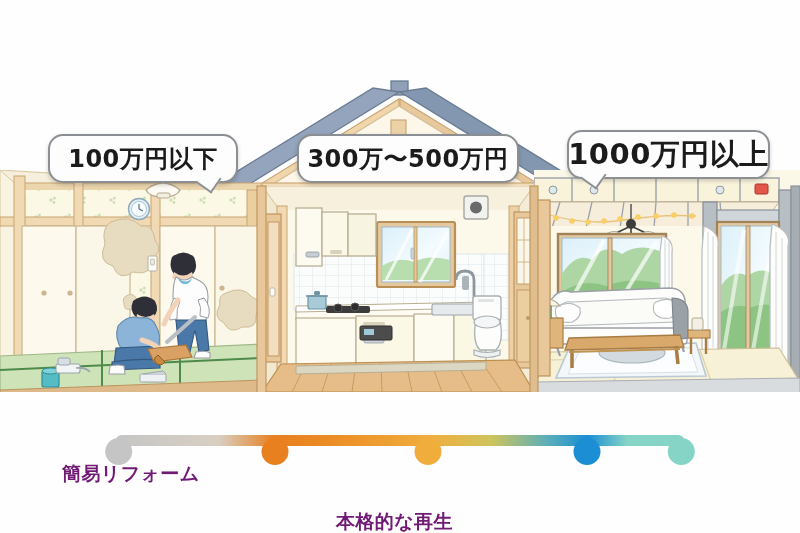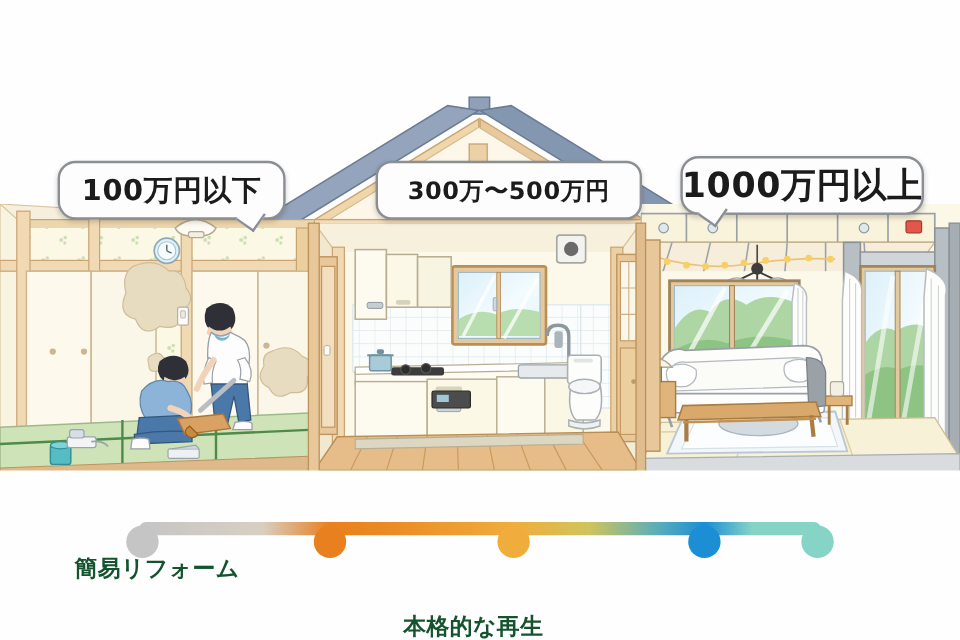--- a/index.html
+++ b/index.html
@@ -35,38 +35,38 @@
   .bubble::after{
     content:"";position:absolute;width:16px;height:16px;
     background:#fdfdfd;
     border-right:2.2px solid #8b8f93;
     border-bottom:2.2px solid #8b8f93;
     transform:rotate(35deg);
     bottom:-9px;
   }
   #bubble-1{left:48px;top:134px;width:186px;height:45px;font-size:24px;}
   #bubble-1::after{right:18px;}
-  #bubble-2{left:313px;top:134px;width:218px;height:45px;font-size:20px;border-radius:13px;}
+  #bubble-2{left:297px;top:134px;width:218px;height:45px;font-size:24px;}
   #bubble-2::after{left:50%;margin-left:-8px;bottom:-9px;opacity:0;}
   #bubble-3{left:567px;top:130px;width:199px;height:45px;font-size:29px;}
   #bubble-3::after{left:16px;}
 
   
   .scale-wrap{position:absolute;left:0;top:424px;width:800px;height:40px;z-index:15;}
   .scale-track{
     position:absolute;left:116px;top:11px;width:568px;height:11px;border-radius:6px;
   }
   .dot{
     position:absolute;top:3px;width:27px;height:27px;border-radius:50%;
     transform:translateX(-50%);
   }
   .legend{position:absolute;left:0;top:461px;width:800px;height:34px;z-index:15;}
   .legend span{
     position:absolute;top:0;
-    font-size:19px;color:#14532d;font-weight:600;white-space:nowrap;
+    font-size:19px;color:#701a75;font-weight:600;white-space:nowrap;
     letter-spacing:.4px;
   }
   #legend-0{left:62px;}
   #legend-1{left:336px;margin-top:48px;}
   #legend-2{left:578px;}
 </style>
 </head>
 <body style="background: rgb(255, 255, 255);">
 
 <div id="stage">

